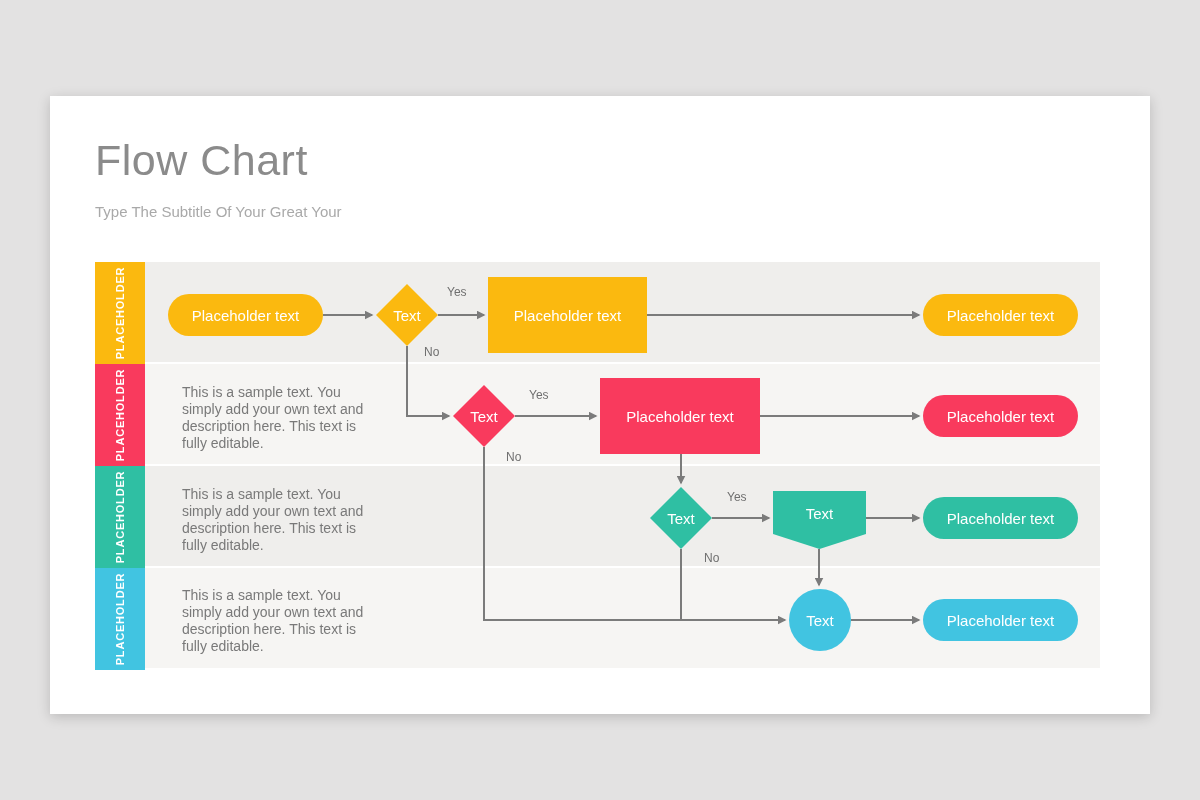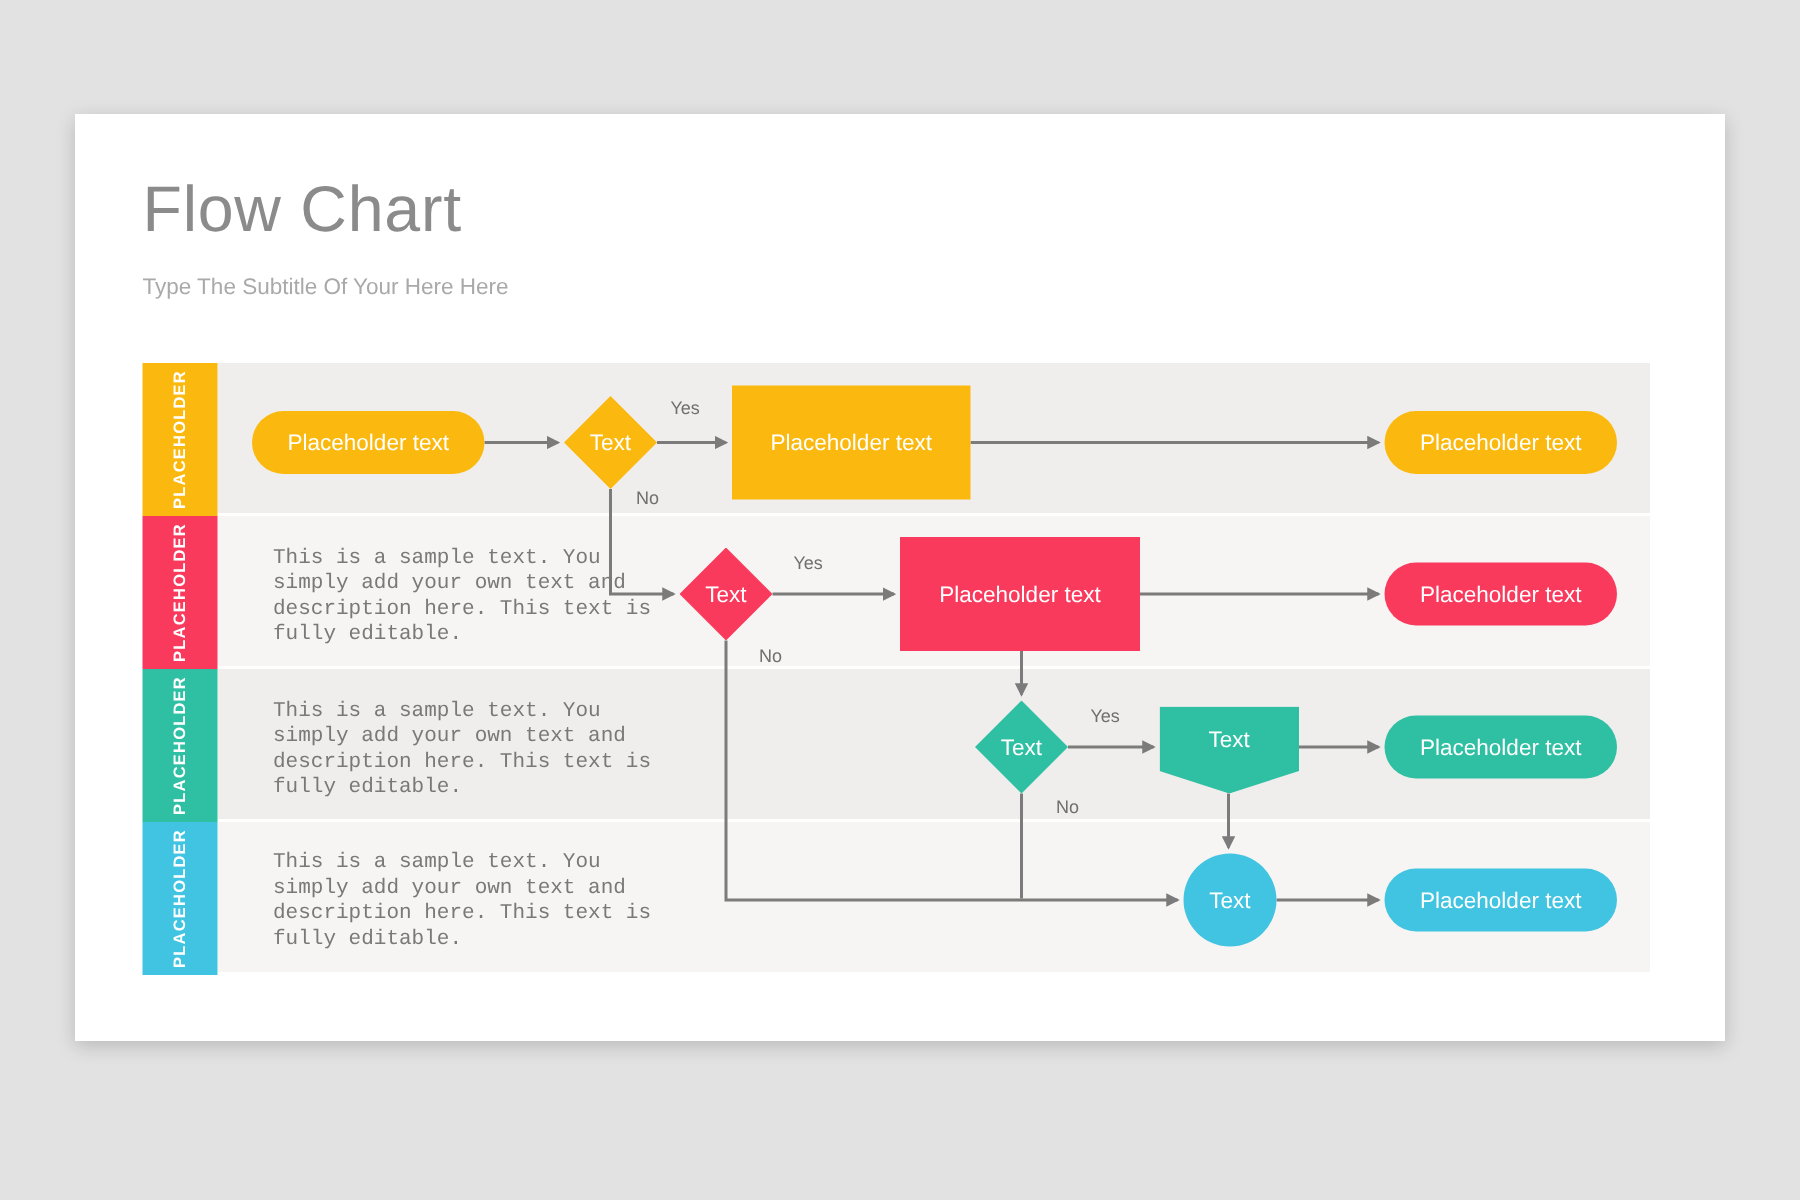--- a/index.html
+++ b/index.html
@@ -5,21 +5,21 @@
   * { margin: 0; padding: 0; box-sizing: border-box; }
   html, body { width: 1200px; height: 800px; }
   body {
     background: #e3e2e2;
     font-family: "Liberation Sans", sans-serif;
     position: relative;
     overflow: hidden;
   }
   .card {
     position: absolute;
-    left: 50px; top: 76px;
+    left: 50px; top: 96px;
     width: 1100px; height: 618px;
     background: #ffffff;
     box-shadow: 0 3px 12px rgba(0,0,0,0.18);
   }
   .title {
     position: absolute;
     left: 45px; top: 40px;
     font-size: 43px;
     font-weight: 400;
     color: #8b8b8b;
@@ -80,30 +80,29 @@
     position: absolute;
     font-size: 12px;
     color: #6f6f6f;
   }
   .desc {
     position: absolute;
     left: 87px;
     font-size: 14px;
     line-height: 17px;
     color: #797979;
-    font-family: Liberation Mono, monospace;
   }
   .desc span { display: block; }
 </style>
 </head>
 <body>
 
 <div class="card">
   <h1 class="title">Flow Chart</h1>
-  <p class="subtitle">Type The Subtitle Of Your Here Here</p>
+  <p class="subtitle">Type The Subtitle Of Your Great Your</p>
 
   <div class="chart">
 
     <div class="lane-panel odd" style="top:0px"></div>
     <div class="lane-panel even" style="top:102px"></div>
     <div class="lane-panel odd" style="top:204px"></div>
     <div class="lane-panel even" style="top:306px"></div>
 
     <div class="tab c-yellow" style="top:0px">
         <span>PLACEHOLDER</span>

